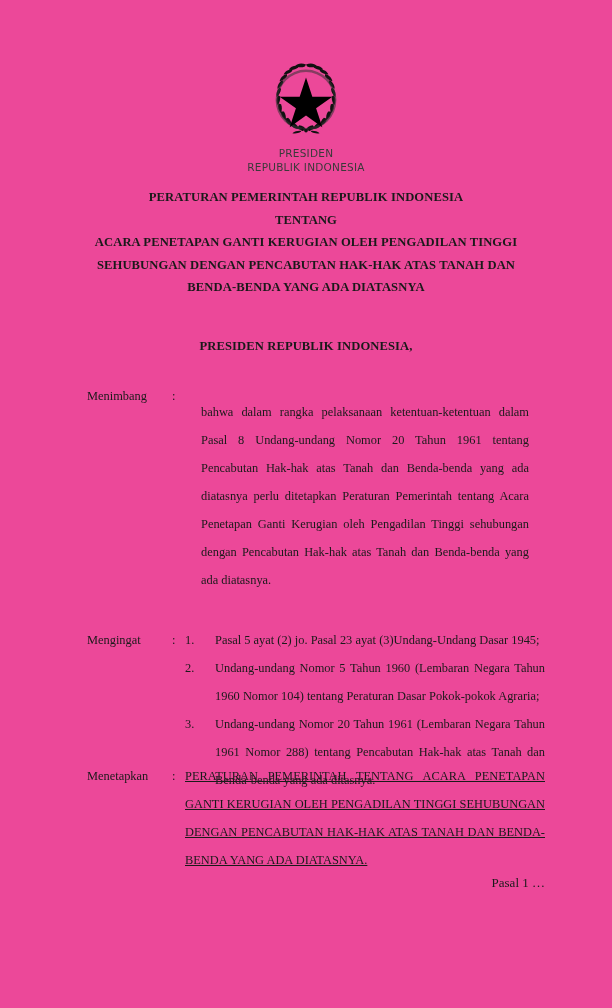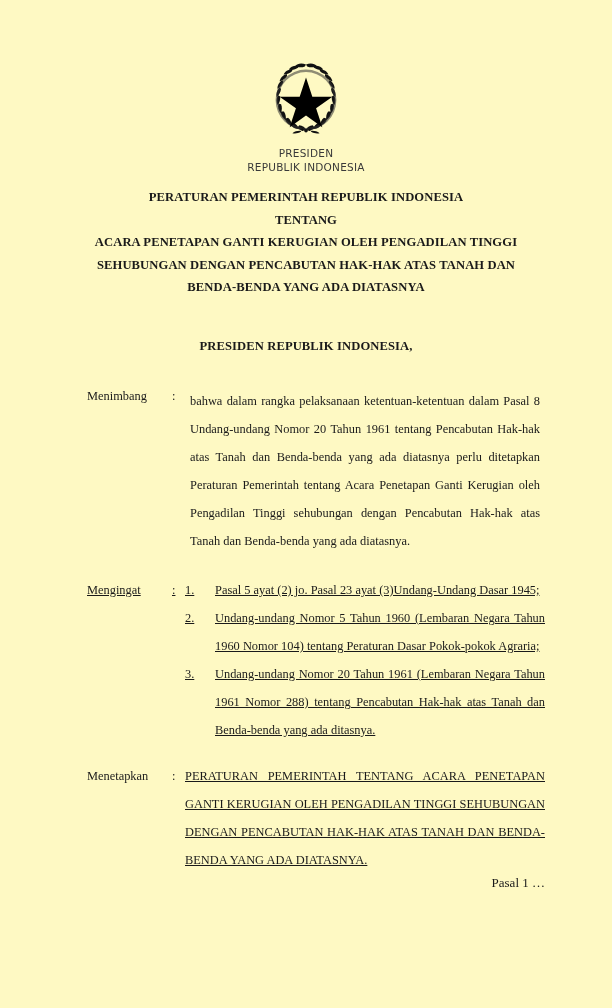--- a/index.html
+++ b/index.html
@@ -5,21 +5,21 @@
 <style>
   html, body {
     margin: 0;
     padding: 0;
     background: #ffffff;
   }
   .page {
     position: relative;
     width: 612px;
     height: 1008px;
-    background: #fef9c3;
+    background: #ec4899;
     overflow: hidden;
     font-family: "Liberation Serif", "DejaVu Serif", serif;
     color: #1a1a1a;
     box-sizing: border-box;
   }
 
   
   .emblem-block {
     position: absolute;
     top: 60px;
@@ -93,21 +93,21 @@
   .clause-colon {
     flex: 0 0 13px;
     width: 13px;
   }
   .clause-body {
     flex: 1 1 auto;
     text-align: justify;
     text-justify: inter-word;
   }
   .clause-body p {
-    margin: 5px;
+    margin: 16px;
     text-align: justify;
   }
 
   
   ol.numlist {
     margin: 0;
     padding: 0;
     list-style: none;
   }
   ol.numlist > li {
@@ -233,21 +233,21 @@
   <div class="body-area">
 
     <div class="clause">
       <div class="clause-label">Menimbang</div>
       <div class="clause-colon">:</div>
       <div class="clause-body">
         <p>bahwa dalam rangka pelaksanaan ketentuan-ketentuan dalam  Pasal 8 Undang-undang Nomor 20 Tahun 1961 tentang Pencabutan Hak-hak atas Tanah dan Benda-benda yang ada diatasnya perlu ditetapkan Peraturan Pemerintah tentang Acara Penetapan Ganti Kerugian oleh Pengadilan Tinggi sehubungan dengan Pencabutan Hak-hak atas Tanah dan Benda-benda yang ada diatasnya.</p>
       </div>
     </div>
 
-    <div class="clause" style="margin-top:14px;text-decoration:underline;">
+    <div class="clause" style="margin-top:14px;">
       <div class="clause-label">Mengingat</div>
       <div class="clause-colon">:</div>
       <div class="clause-body">
         <ol class="numlist">
           <li>
             <span class="num">1.</span>
             <span class="item-text">Pasal 5 ayat (2) jo. Pasal 23 ayat (3)Undang-Undang Dasar 1945;</span>
           </li>
           <li>
             <span class="num">2.</span>

